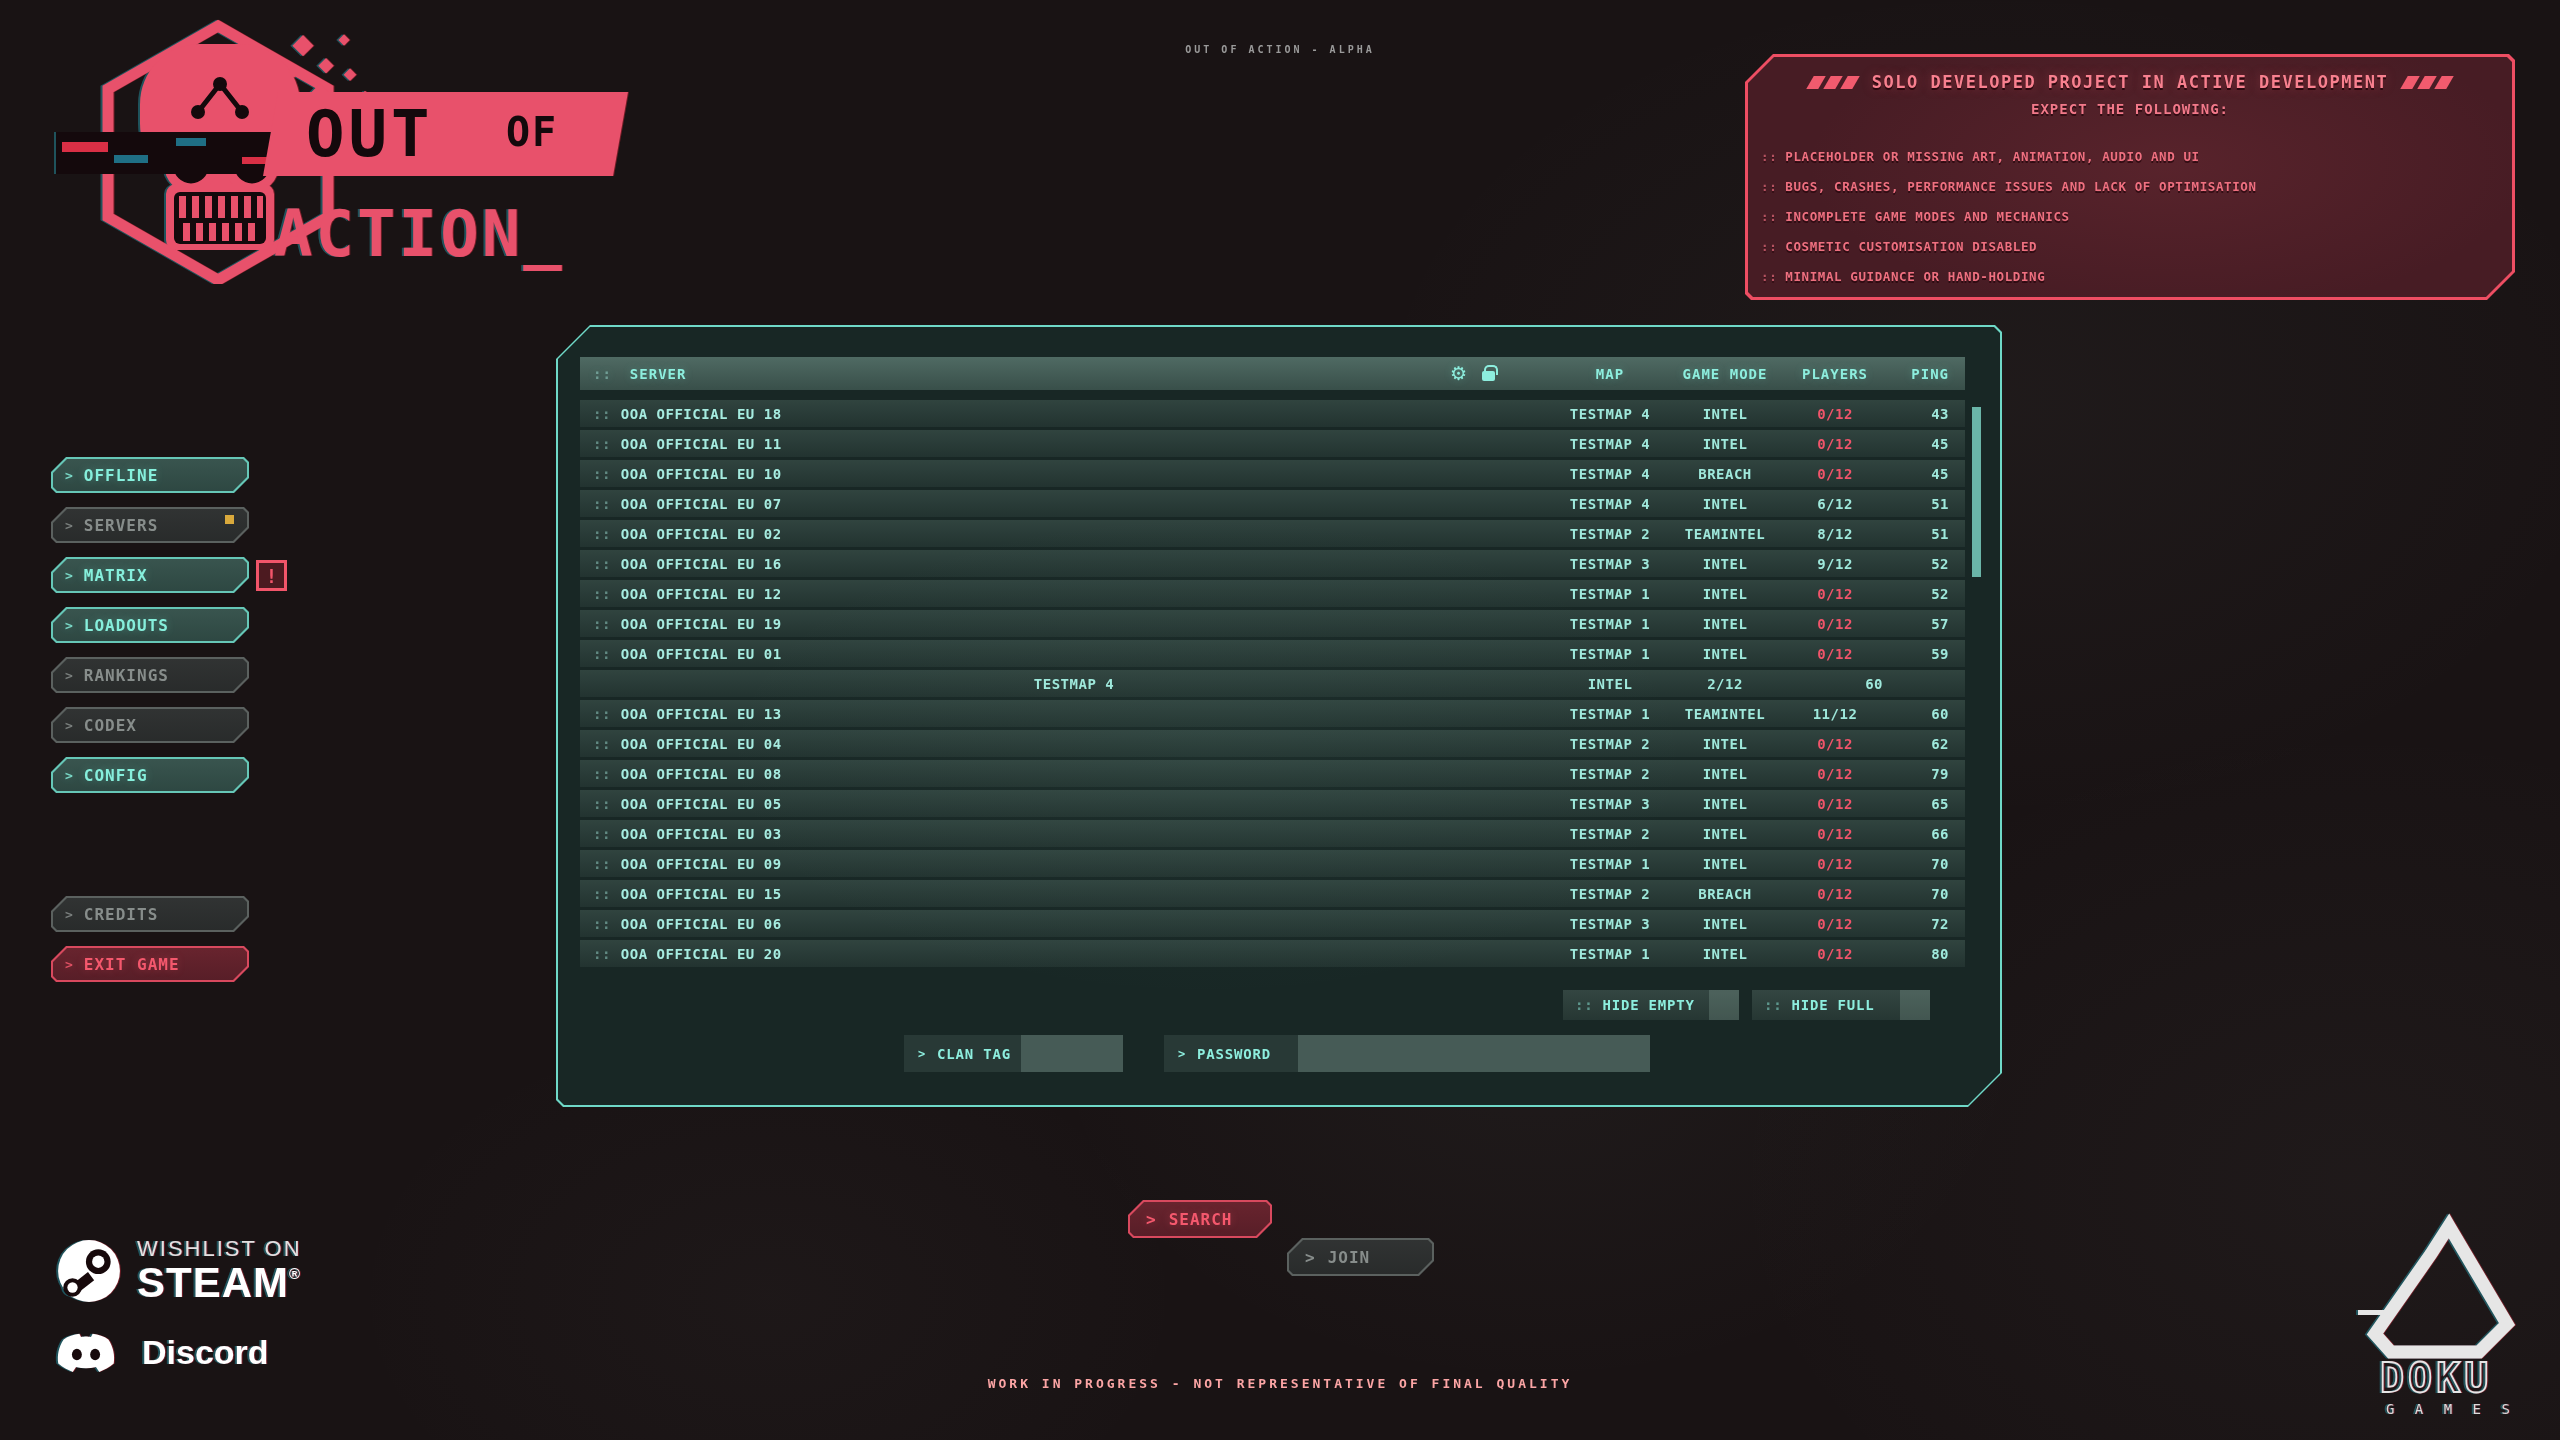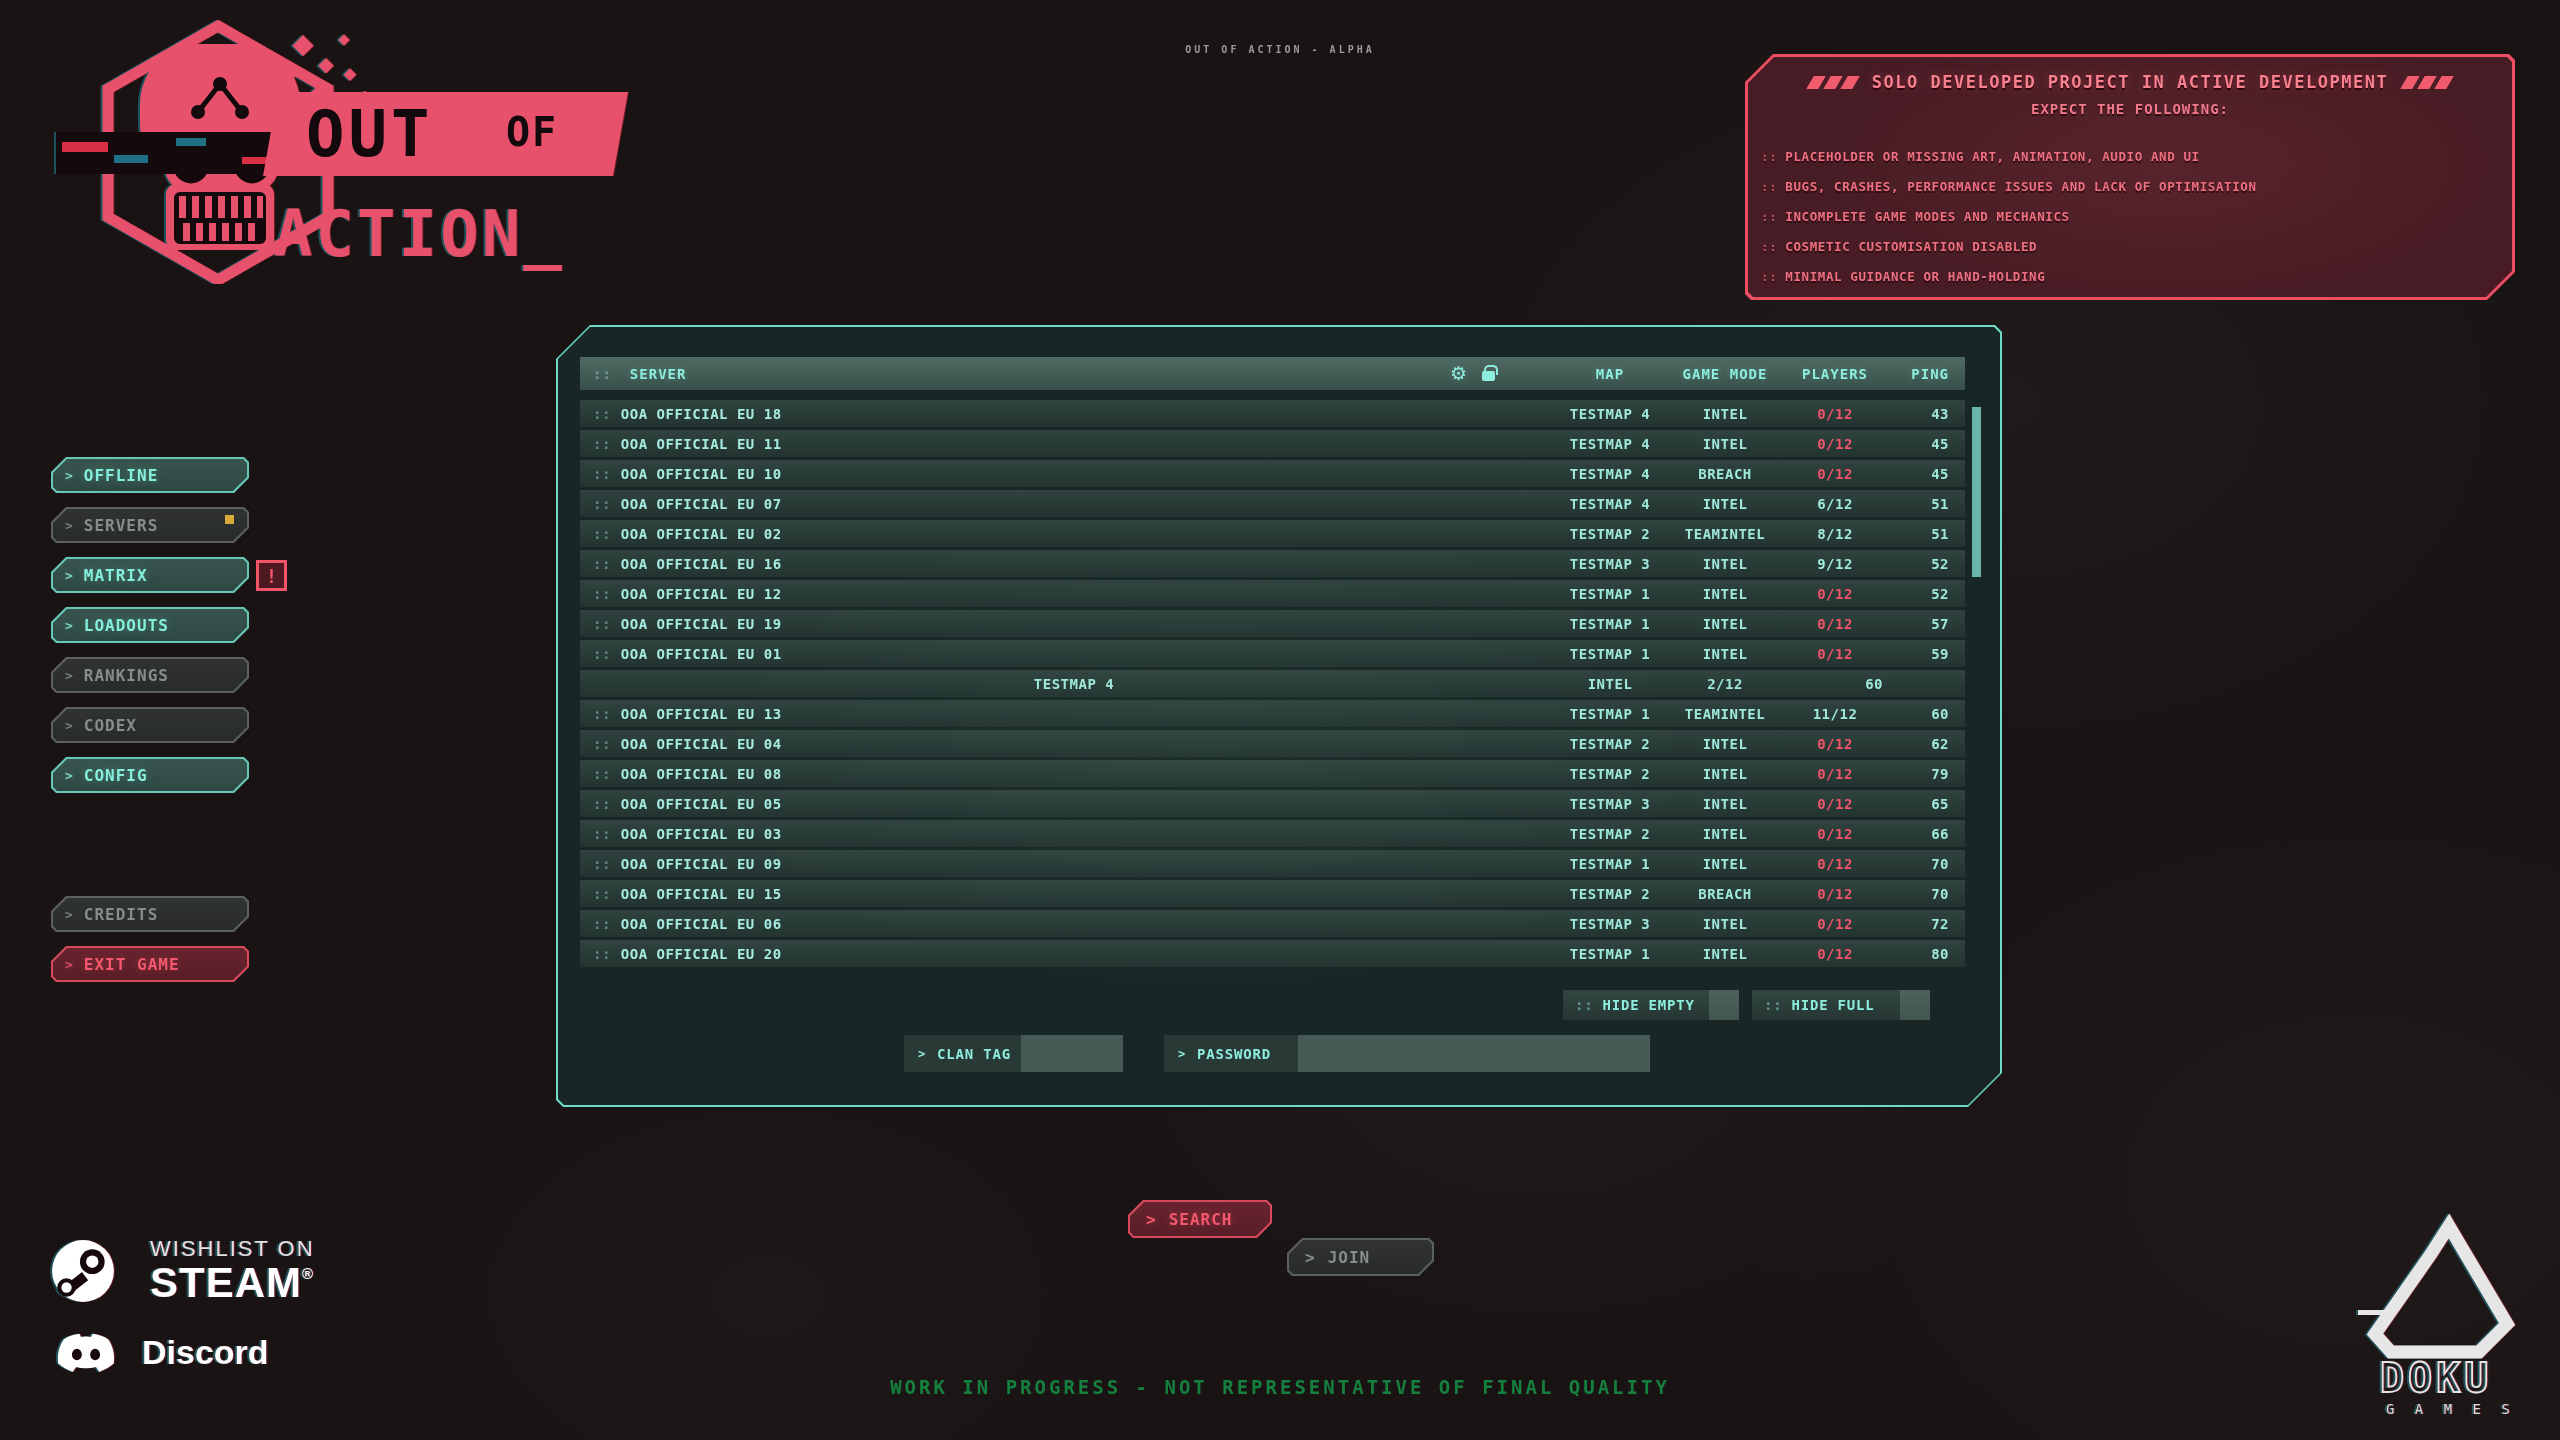--- a/index.html
+++ b/index.html
@@ -26,22 +26,22 @@
       radial-gradient(600px 400px at 30% 90%, rgba(140,140,135,.04), transparent 70%),
       var(--bg);
     color:#ccc;
     position:relative;
   }
   .abs{position:absolute;}
 
   
   .top-title{top:44px;left:0;width:100%;text-align:center;color:#9a9a9a;
     font-size:10px;font-weight:bold;letter-spacing:3px;}
-  .bottom-note{top:1376px;left:0;width:100%;text-align:center;color:#15803d;
-    font-size:19px;font-weight:bold;letter-spacing:3px;}
+  .bottom-note{top:1376px;left:0;width:100%;text-align:center;color:#fca5a5;
+    font-size:13px;font-weight:bold;letter-spacing:3px;}
 
   
   .bevel{position:relative;}
   .bevel::before{content:"";position:absolute;inset:0;background:var(--bc);
     clip-path:polygon(15px 0,calc(100% - 5px) 0,100% 5px,100% calc(100% - 15px),
       calc(100% - 15px) 100%,5px 100%,0 calc(100% - 5px),0 15px);}
   .bevel::after{content:"";position:absolute;inset:2px;background:var(--bf);
     clip-path:polygon(14px 0,calc(100% - 4px) 0,100% 4px,100% calc(100% - 14px),
       calc(100% - 14px) 100%,4px 100%,0 calc(100% - 4px),0 14px);}
   .bevel>*{position:relative;z-index:1;}
@@ -144,21 +144,21 @@
   .ctrl-clan .finput{width:102px;}
   .ctrl-pass .finput{width:352px;}
 
   
   .btn-search{top:1200px;left:1128px;width:144px;height:38px;display:flex;align-items:center;
     gap:12px;padding-left:18px;font-size:16px;font-weight:bold;letter-spacing:1px;cursor:pointer;}
   .btn-join{top:1200px;left:1287px;width:147px;height:38px;display:flex;align-items:center;
     gap:12px;padding-left:18px;font-size:16px;font-weight:bold;letter-spacing:1px;cursor:pointer;}
 
   
-  .steam{top:1238px;left:50px;display:flex;align-items:center;gap:34px;cursor:pointer;}
+  .steam{top:1238px;left:56px;display:flex;align-items:center;gap:15px;cursor:pointer;}
   .steam-text{line-height:1;}
   .steam-tag{font-family:"Liberation Sans",sans-serif;color:#e2e2e2;font-size:22px;letter-spacing:2px;}
   .steam-name{font-family:"Liberation Sans",sans-serif;color:#fff;font-size:42px;font-weight:bold;
     letter-spacing:1px;margin-top:2px;}
   .steam-reg{font-size:15px;vertical-align:18px;}
   .discord{top:1330px;left:57px;display:flex;align-items:center;gap:27px;cursor:pointer;}
   .discord-name{font-family:"Liberation Sans",sans-serif;color:#fff;font-size:34px;font-weight:bold;}
   .doku{top:1212px;left:2356px;width:170px;text-align:center;}
 
   .glitchy{filter:drop-shadow(1.5px 0 0 rgba(220,40,60,.45)) drop-shadow(-1.5px 0 0 rgba(40,180,200,.4));}

